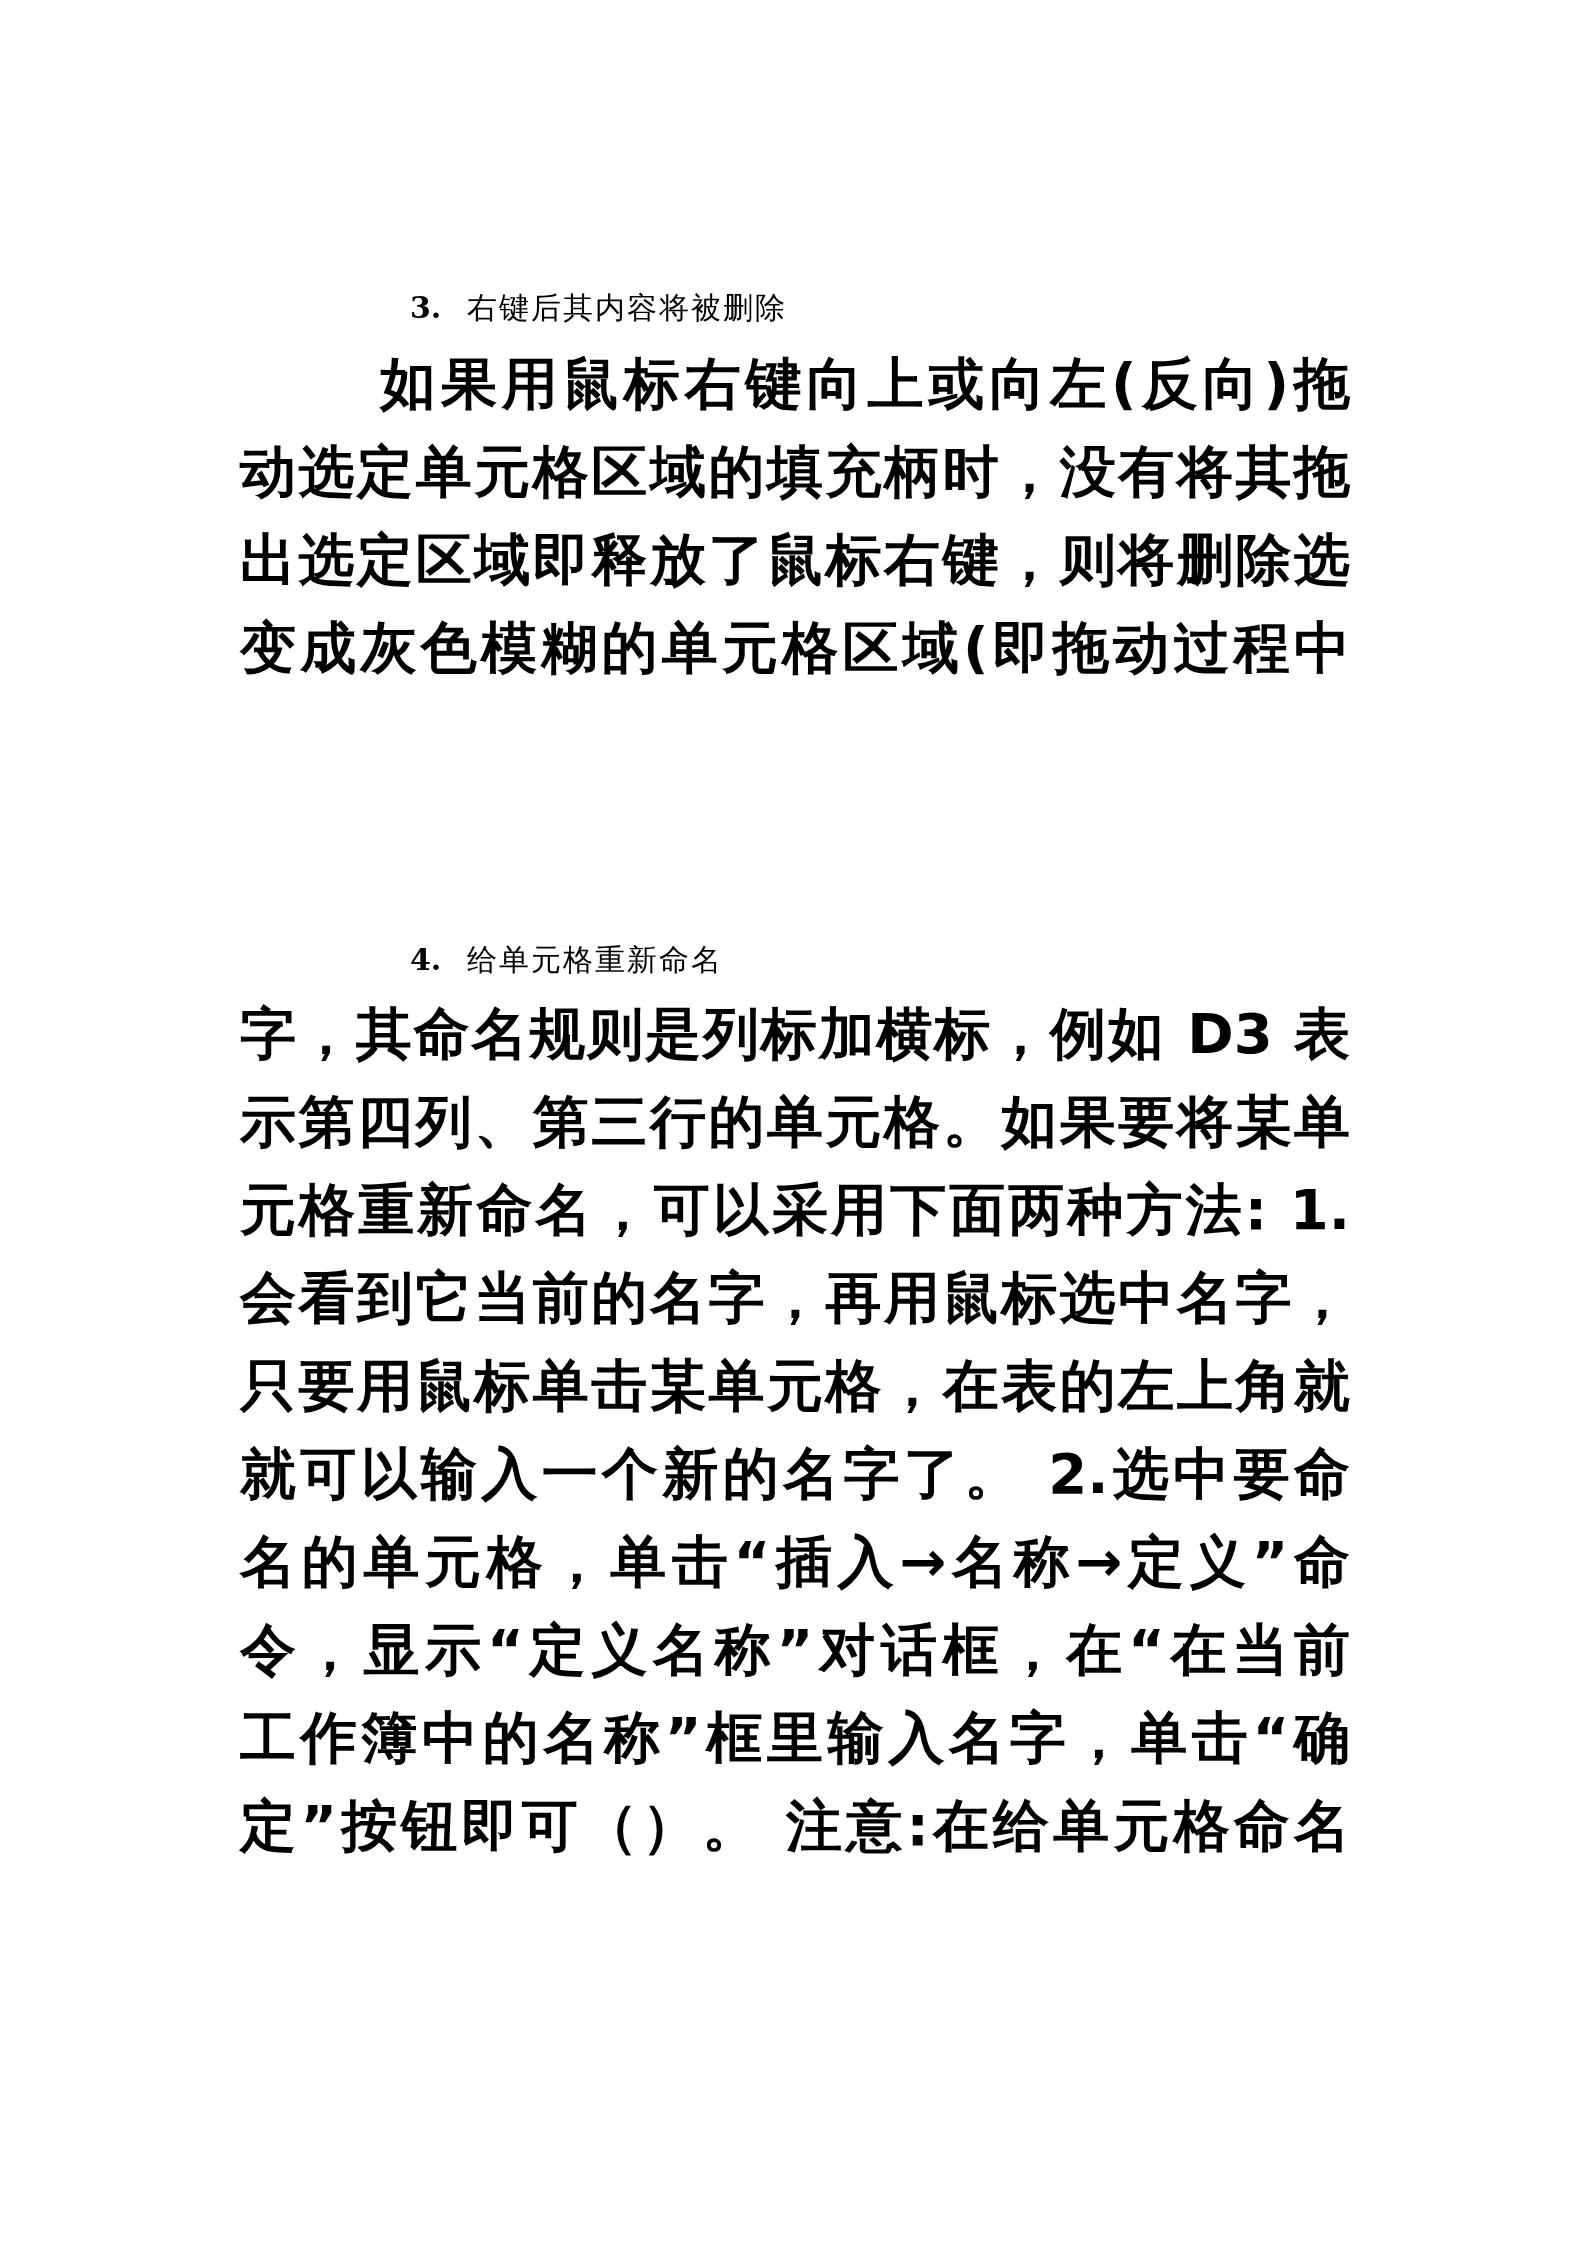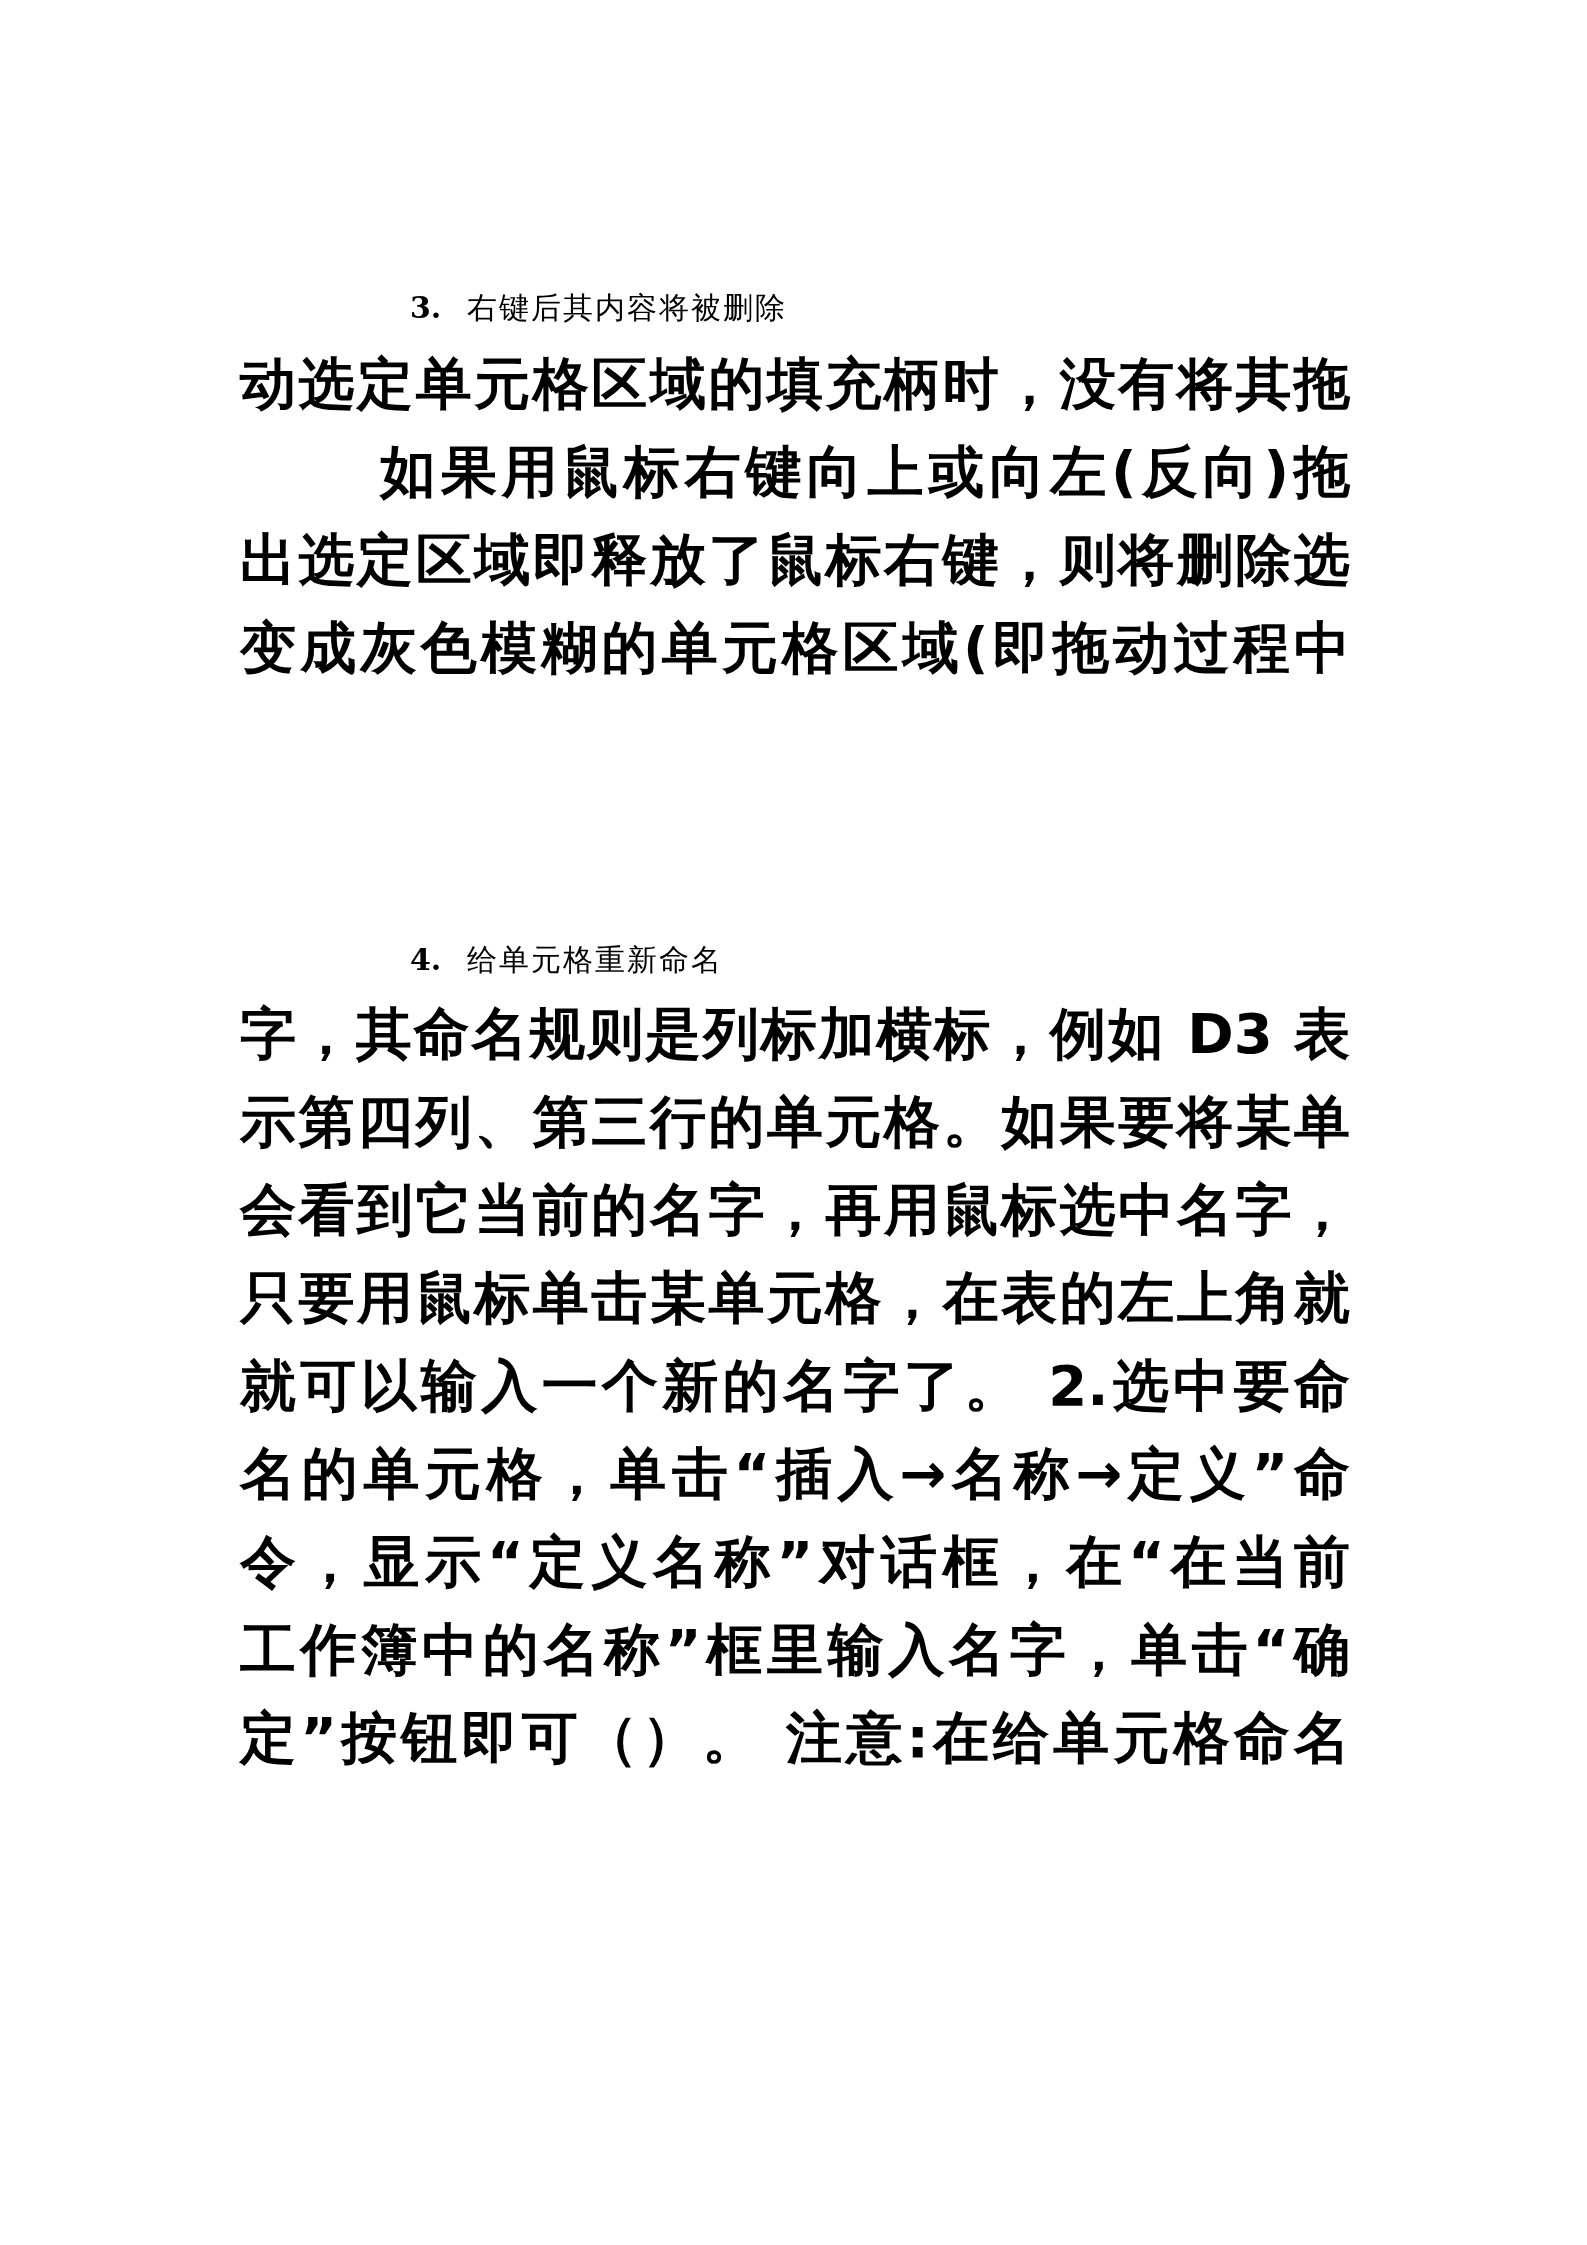--- a/index.html
+++ b/index.html
@@ -19,33 +19,34 @@
 </head>
 <body>
 
 <div>
 
   <div class="heading" style="top:288px;">
     <span class="num">3.</span>
     <span class="title">右键后其内容将被删除</span>
   </div>
   <div class="para" style="top:340px;">
+    <div class="line indent">如果用鼠标右键向上或向左(反向)拖</div>
     <div class="line">动选定单元格区域的填充柄时，没有将其拖</div>
-    <div class="line indent">如果用鼠标右键向上或向左(反向)拖</div>
     <div class="line">出选定区域即释放了鼠标右键，则将删除选</div>
     <div class="line">变成灰色模糊的单元格区域(即拖动过程中</div>
   </div>
 
   <div class="heading" style="top:940px;">
     <span class="num">4.</span>
     <span class="title">给单元格重新命名</span>
   </div>
   <div class="para" style="top:990px;">
     <div class="line">字，其命名规则是列标加横标，例如 D3 表</div>
     <div class="line">示第四列、第三行的单元格。如果要将某单</div>
+    <div class="line">元格重新命名，可以采用下面两种方法: 1.</div>
     <div class="line">会看到它当前的名字，再用鼠标选中名字，</div>
     <div class="line">只要用鼠标单击某单元格，在表的左上角就</div>
     <div class="line">就可以输入一个新的名字了。 2.选中要命</div>
     <div class="line">名的单元格，单击“插入→名称→定义”命</div>
     <div class="line">令，显示“定义名称”对话框，在“在当前</div>
     <div class="line">工作簿中的名称”框里输入名字，单击“确</div>
     <div class="line">定”按钮即可（）。 注意:在给单元格命名</div>
   </div>
 
 </div>

